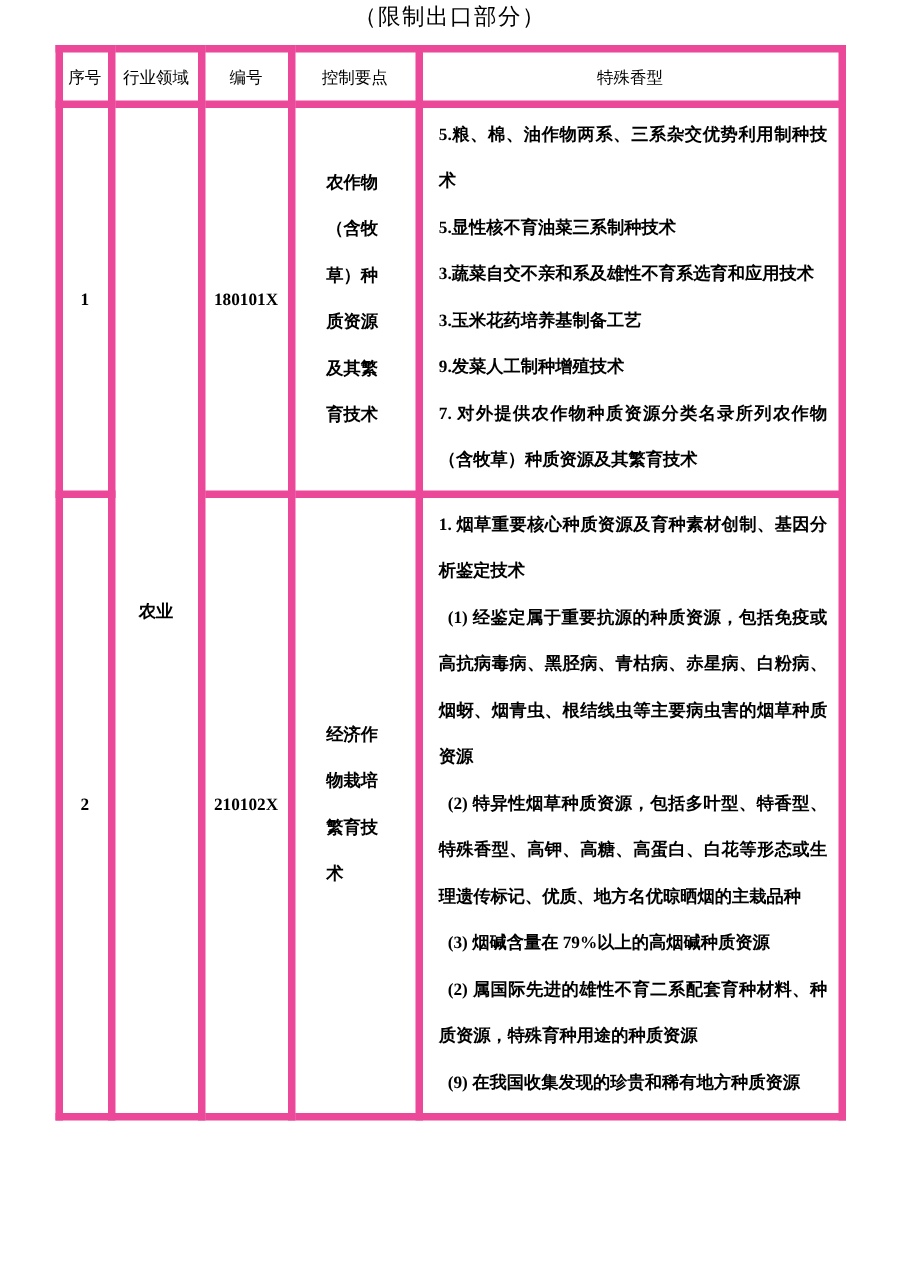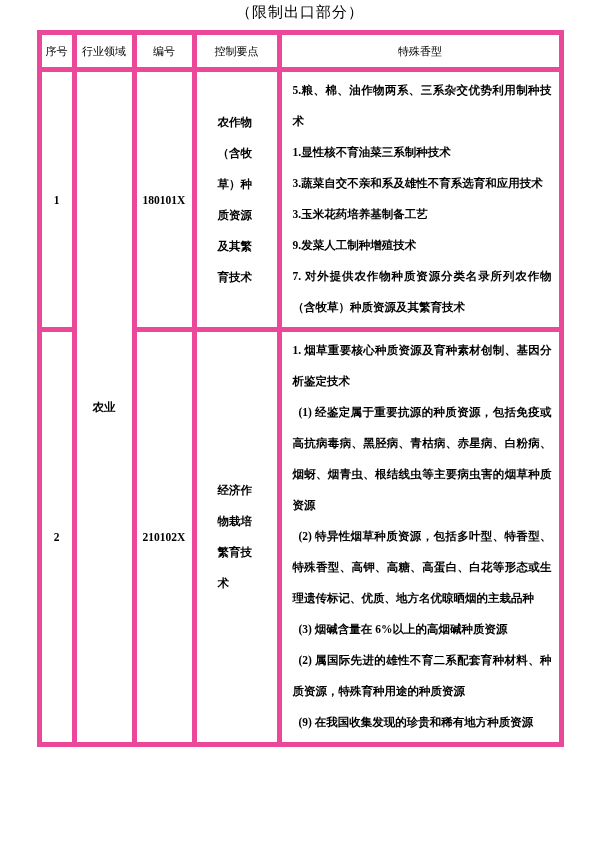--- a/index.html
+++ b/index.html
@@ -84,34 +84,34 @@
     </tr>
   </thead>
   <tbody>
     <tr class="r1">
       <td class="c">1</td>
       <td class="c" rowspan="2">农业</td>
       <td class="c">180101X</td>
       <td class="tech">农作物（含牧草）种质资源及其繁育技术</td>
       <td class="controls">
         <p class="cp">5.粮、棉、油作物两系、三系杂交优势利用制种技术</p>
-        <p class="cp">1.显性核不育油菜三系制种技术</p>
+        <p class="cp">5.显性核不育油菜三系制种技术</p>
         <p class="cp">3.蔬菜自交不亲和系及雄性不育系选育和应用技术</p>
         <p class="cp">3.玉米花药培养基制备工艺</p>
         <p class="cp">9.发菜人工制种增殖技术</p>
         <p class="cp">7. 对外提供农作物种质资源分类名录所列农作物（含牧草）种质资源及其繁育技术</p>
       </td>
     </tr>
     <tr class="r2">
       <td class="c">2</td>
       <td class="c">210102X</td>
       <td class="tech">经济作物栽培繁育技术</td>
       <td class="controls">
         <p class="cp">1. 烟草重要核心种质资源及育种素材创制、基因分析鉴定技术</p>
         <p class="cp indent">(1) 经鉴定属于重要抗源的种质资源，包括免疫或高抗病毒病、黑胫病、青枯病、赤星病、白粉病、烟蚜、烟青虫、根结线虫等主要病虫害的烟草种质资源</p>
         <p class="cp indent">(2) 特异性烟草种质资源，包括多叶型、特香型、特殊香型、高钾、高糖、高蛋白、白花等形态或生理遗传标记、优质、地方名优晾晒烟的主栽品种</p>
-        <p class="cp indent">(3) 烟碱含量在 6%以上的高烟碱种质资源</p>
+        <p class="cp indent">(3) 烟碱含量在 79%以上的高烟碱种质资源</p>
         <p class="cp indent">(2) 属国际先进的雄性不育二系配套育种材料、种质资源，特殊育种用途的种质资源</p>
         <p class="cp indent">(9) 在我国收集发现的珍贵和稀有地方种质资源</p>
       </td>
     </tr>
   </tbody>
 </table>
 
 </body></html>

